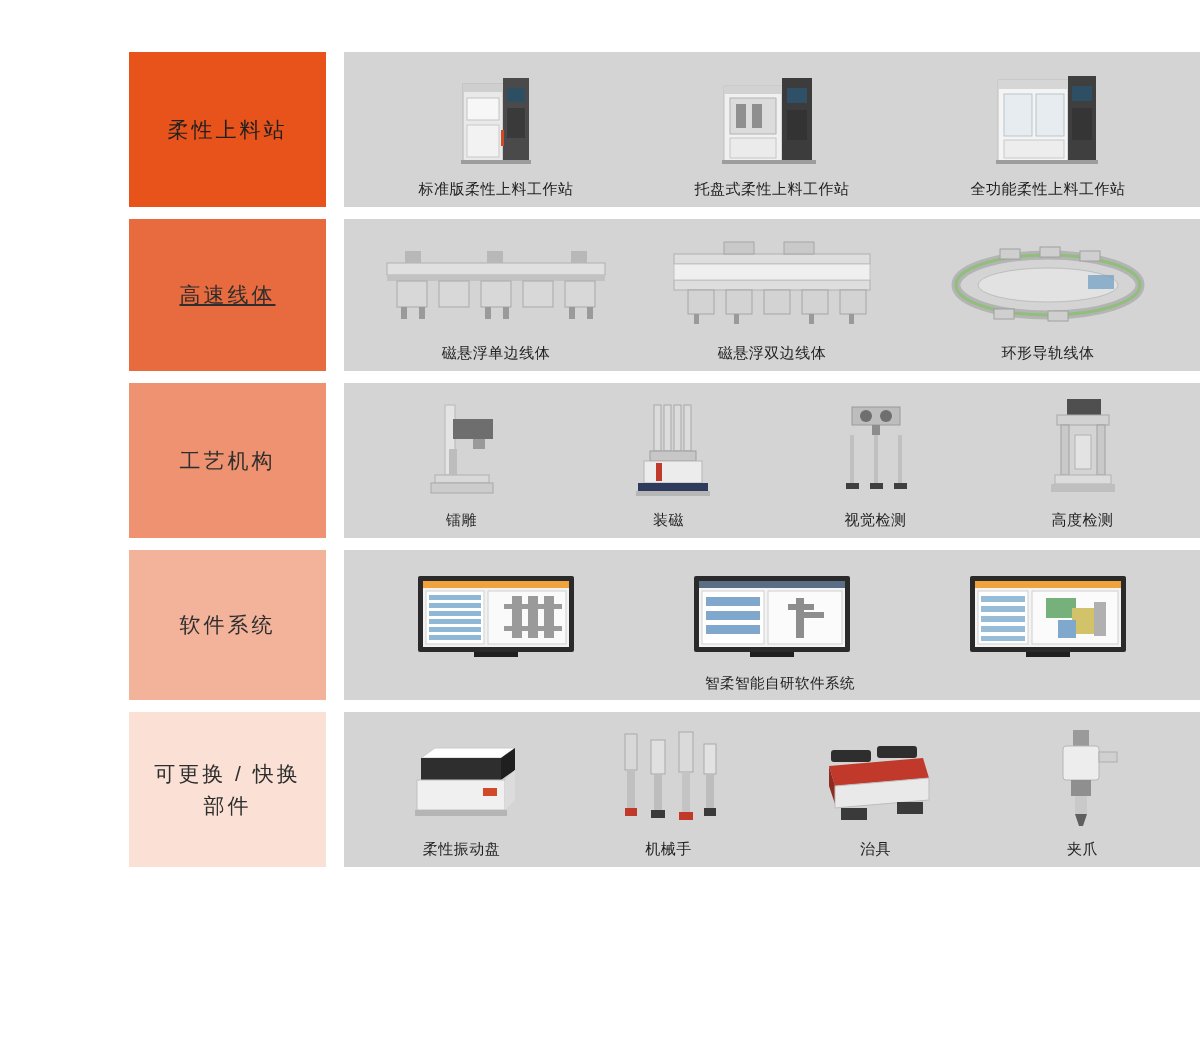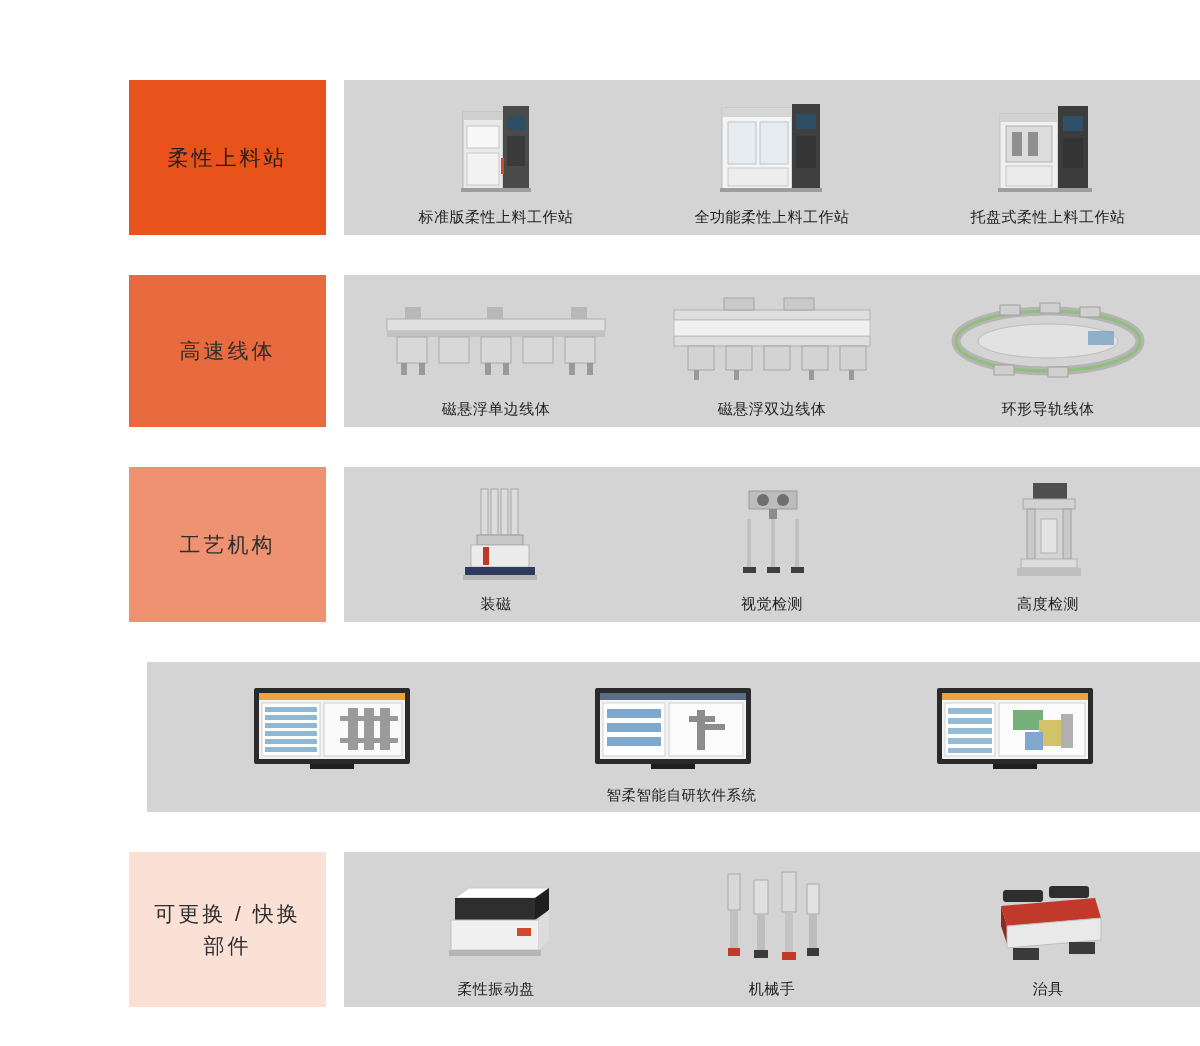--- a/index.html
+++ b/index.html
@@ -49,21 +49,21 @@
   .pad-right { margin-right: 22px; }
 
   
   .rows {
     margin-top: 52px;
     padding-left: 129px;
     display: flex;
     flex-direction: column;
     gap: 12px;
   }
-  .row { display: flex; height: 150px; margin-top: 28px; }
+  .row { display: flex; height: 150px; }
   .label {
     width: 197px;
     display: flex;
     align-items: center;
     justify-content: center;
     text-align: center;
     color: #2e2e2e;
     font-size: 21px;
     letter-spacing: 3px;
     line-height: 1.5;
@@ -139,62 +139,62 @@
               <rect x="26" y="30" width="32" height="22" fill="#f7f7f7" stroke="#c4c4c4"></rect>
               <rect x="26" y="57" width="32" height="32" fill="#f2f2f2" stroke="#c9c9c9"></rect>
               <rect x="62" y="10" width="26" height="84" fill="#4a4a4a"></rect>
               <rect x="66" y="20" width="18" height="14" fill="#2e4e63"></rect>
               <rect x="66" y="40" width="18" height="30" fill="#3a3a3a"></rect>
               <rect x="20" y="92" width="70" height="4" fill="#9d9d9d"></rect>
               <rect x="60" y="62" width="3" height="16" fill="#d04a2a"></rect>
             </svg>
           </div>
           <div class="cap">标准版柔性上料工作站</div>
-        </div>
-
-        <div class="cell" style="width:33%">
-          <div class="art">
-            <svg width="115" height="100" viewBox="0 0 115 100">
-              <rect x="8" y="12" width="70" height="82" fill="#f4f4f4" stroke="#bdbdbd"></rect>
-              <rect x="8" y="12" width="70" height="9" fill="#d6d6d6"></rect>
-              <rect x="14" y="26" width="28" height="42" fill="#e6ecef" stroke="#b9c4c9"></rect>
-              <rect x="46" y="26" width="28" height="42" fill="#e6ecef" stroke="#b9c4c9"></rect>
-              <rect x="14" y="72" width="60" height="18" fill="#ededed" stroke="#c8c8c8"></rect>
-              <rect x="78" y="8" width="28" height="86" fill="#3f3f3f"></rect>
-              <rect x="82" y="18" width="20" height="15" fill="#2e4e63"></rect>
-              <rect x="82" y="40" width="20" height="32" fill="#353535"></rect>
-              <rect x="6" y="92" width="102" height="4" fill="#9d9d9d"></rect>
-            </svg>
-          </div>
-          <div class="cap">全功能柔性上料工作站</div>
         </div>
 
         <div class="cell" style="width:33%">
           <div class="art">
             <svg width="115" height="100" viewBox="0 0 115 100">
               <rect x="10" y="18" width="58" height="76" fill="#f0f0f0" stroke="#bfbfbf"></rect>
               <rect x="10" y="18" width="58" height="8" fill="#d2d2d2"></rect>
               <rect x="16" y="30" width="46" height="36" fill="#dcdcdc" stroke="#b2b2b2"></rect>
               <rect x="22" y="36" width="10" height="24" fill="#8f8f8f"></rect>
               <rect x="38" y="36" width="10" height="24" fill="#8f8f8f"></rect>
               <rect x="16" y="70" width="46" height="20" fill="#ebebeb" stroke="#c6c6c6"></rect>
               <rect x="68" y="10" width="30" height="84" fill="#3c3c3c"></rect>
               <rect x="73" y="20" width="20" height="15" fill="#2f5066"></rect>
               <rect x="73" y="42" width="20" height="30" fill="#333"></rect>
               <rect x="8" y="92" width="94" height="4" fill="#9d9d9d"></rect>
             </svg>
           </div>
           <div class="cap">托盘式柔性上料工作站</div>
         </div>
 
+        <div class="cell" style="width:33%">
+          <div class="art">
+            <svg width="115" height="100" viewBox="0 0 115 100">
+              <rect x="8" y="12" width="70" height="82" fill="#f4f4f4" stroke="#bdbdbd"></rect>
+              <rect x="8" y="12" width="70" height="9" fill="#d6d6d6"></rect>
+              <rect x="14" y="26" width="28" height="42" fill="#e6ecef" stroke="#b9c4c9"></rect>
+              <rect x="46" y="26" width="28" height="42" fill="#e6ecef" stroke="#b9c4c9"></rect>
+              <rect x="14" y="72" width="60" height="18" fill="#ededed" stroke="#c8c8c8"></rect>
+              <rect x="78" y="8" width="28" height="86" fill="#3f3f3f"></rect>
+              <rect x="82" y="18" width="20" height="15" fill="#2e4e63"></rect>
+              <rect x="82" y="40" width="20" height="32" fill="#353535"></rect>
+              <rect x="6" y="92" width="102" height="4" fill="#9d9d9d"></rect>
+            </svg>
+          </div>
+          <div class="cap">全功能柔性上料工作站</div>
+        </div>
+
       </div>
     </div>
 
     <div class="row row-2">
-      <div class="label" style="background:#E86B3F;">高速线体</div>
+      <div class="label" style="background:#E86B3F;text-decoration:underline;">高速线体</div>
       <div class="panel">
 
         <div class="cell" style="width:33%">
           <div class="art">
             <svg width="230" height="82" viewBox="0 0 230 82">
               <rect x="6" y="20" width="218" height="12" fill="#e0e0e0" stroke="#b0b0b0"></rect>
               <rect x="6" y="32" width="218" height="6" fill="#c2c2c2"></rect>
               <g fill="#d8d8d8" stroke="#a9a9a9">
                 <rect x="16" y="38" width="30" height="26"></rect>
                 <rect x="58" y="38" width="30" height="26"></rect>
@@ -267,20 +267,33 @@
           <div class="cap">环形导轨线体</div>
         </div>
 
       </div>
     </div>
 
     <div class="row row-3">
       <div class="label" style="background:#EE9271;">工艺机构</div>
       <div class="panel">
 
+        <div class="cell" style="width:20%">
+          <div class="art">
+            <svg width="90" height="105" viewBox="0 0 90 105">
+              <rect x="28" y="8" width="10" height="70" fill="#e4e4e4" stroke="#b7b7b7"></rect>
+              <rect x="36" y="22" width="40" height="20" fill="#6e6e6e"></rect>
+              <rect x="56" y="42" width="12" height="10" fill="#9a9a9a"></rect>
+              <rect x="18" y="78" width="54" height="8" fill="#d9d9d9" stroke="#b0b0b0"></rect>
+              <rect x="14" y="86" width="62" height="10" fill="#cccccc" stroke="#a9a9a9"></rect>
+              <rect x="32" y="52" width="8" height="26" fill="#bdbdbd"></rect>
+            </svg>
+          </div>
+          <div class="cap">镭雕</div>
+        </div>
 
         <div class="cell" style="width:20%">
           <div class="art">
             <svg width="90" height="105" viewBox="0 0 90 105">
               <g fill="#dcdcdc" stroke="#a8a8a8">
                 <rect x="30" y="8" width="7" height="46"></rect>
                 <rect x="40" y="8" width="7" height="46"></rect>
                 <rect x="50" y="8" width="7" height="46"></rect>
                 <rect x="60" y="8" width="7" height="46"></rect>
               </g>
@@ -329,20 +342,21 @@
               <rect x="16" y="89" width="64" height="8" fill="#bfbfbf"></rect>
             </svg>
           </div>
           <div class="cap">高度检测</div>
         </div>
 
       </div>
     </div>
 
     <div class="row row-4">
+      <div class="label" style="background:#F3B39B;">软件系统</div>
       <div class="panel" style="align-items:center;padding-bottom:26px;">
 
         <div class="cell" style="width:33%;justify-content:center;">
           <div class="art">
             <svg width="160" height="86" viewBox="0 0 160 86">
               <rect x="2" y="2" width="156" height="76" rx="2" fill="#2a2a2a"></rect>
               <rect x="7" y="7" width="146" height="66" fill="#f2f2f2"></rect>
               <rect x="7" y="7" width="146" height="7" fill="#f0a33c"></rect>
               <rect x="10" y="17" width="58" height="53" fill="#ffffff" stroke="#cfcfcf"></rect>
               <g fill="#8fb7d6">
@@ -477,18 +491,31 @@
               <polygon points="18,38 112,30 118,50 24,58" fill="#c0392b"></polygon>
               <polygon points="18,38 24,58 24,76 18,58" fill="#8e2b20"></polygon>
               <polygon points="24,58 118,50 118,72 24,80" fill="#e9e9e9" stroke="#bdbdbd"></polygon>
               <rect x="30" y="80" width="26" height="12" fill="#3a3a3a"></rect>
               <rect x="86" y="74" width="26" height="12" fill="#3a3a3a"></rect>
             </svg>
           </div>
           <div class="cap">治具</div>
         </div>
 
+        <div class="cell" style="width:25%">
+          <div class="art">
+            <svg width="100" height="105" viewBox="0 0 100 105">
+              <rect x="40" y="4" width="16" height="16" fill="#9a9a9a"></rect>
+              <rect x="30" y="20" width="36" height="34" rx="3" fill="#ededed" stroke="#b6b6b6"></rect>
+              <rect x="66" y="26" width="18" height="10" fill="#d0d0d0" stroke="#aeaeae"></rect>
+              <rect x="38" y="54" width="20" height="16" fill="#8f8f8f"></rect>
+              <rect x="42" y="70" width="12" height="18" fill="#c9c9c9"></rect>
+              <polygon points="42,88 54,88 50,100 46,100" fill="#5f5f5f"></polygon>
+            </svg>
+          </div>
+          <div class="cap">夹爪</div>
+        </div>
 
       </div>
     </div>
 
   </div>
 </div>
 
 </body></html>

